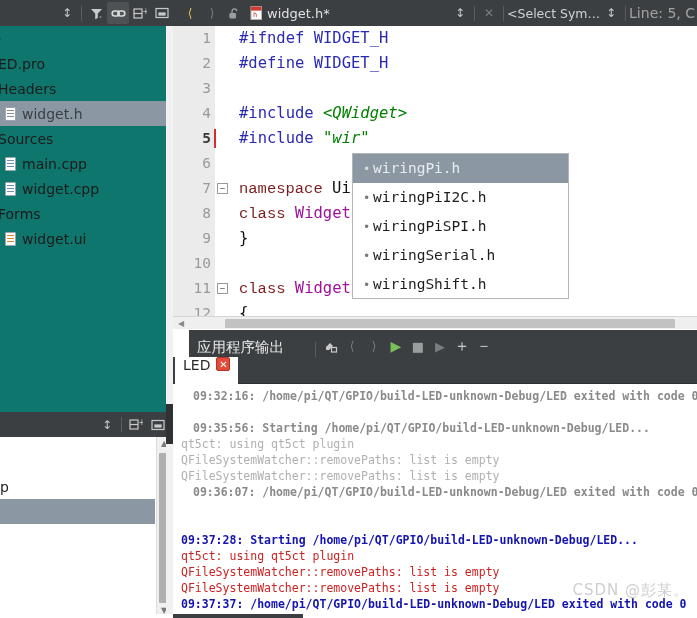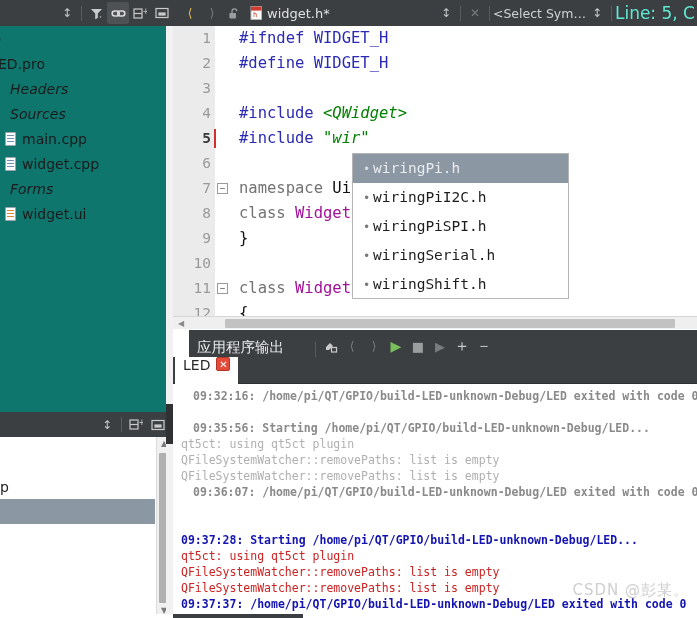--- a/index.html
+++ b/index.html
@@ -48,21 +48,21 @@
     width: 1px; height: 15px; background: #5a5d5f; margin: 0 3px; flex: none;
   }
   .tabtitle {
     color: #dfe1e2; font-size: 13px; 
     white-space: nowrap; overflow: hidden;
   }
   .tb-spacer { flex: 1; }
   .combo-txt {
     color: #cfd2d3; font-size: 12.5px; white-space: nowrap;
   }
-  .linelbl { color: #5eead4; font-size: 17px; white-space: nowrap; padding-right: 2px;}
+  .linelbl { color: #a3a3a3; font-size: 14px; white-space: nowrap; padding-right: 2px;}
 
   
   .sidebar {
     position: absolute; left: 0; top: 26px;
     width: 172px; height: 386px;
     background: #0f766e;
     border-right: 1px solid #c6c6c6;
     overflow: hidden;
     font-size: 14px; color: #1b1b1b;
   }
@@ -81,21 +81,21 @@
     position: relative; margin-left: 3px;
   }
   .page-ico::after{
     content:''; position:absolute; left:1px; top:2px;
     width:7px; height:1px; background:#6f8fb5;
     box-shadow: 0 3px 0 #6f8fb5, 0 6px 0 #6f8fb5;
   }
   .page-ico.ui::after{ background:#d98a2b; box-shadow: 0 3px 0 #d98a2b, 0 6px 0 #d98a2b; }
   .page-ico.h::after{ background:#8b8b8b; box-shadow: 0 3px 0 #8b8b8b, 0 6px 0 #8b8b8b; }
   .tree-lbl { overflow: hidden; }
-  .tree-row.grp { padding-left: 12px; font-style: italic; }
+  .tree-row.grp { padding-left: 0; }
 
   
   .lowleft-bar {
     position: absolute; left: 0; top: 412px;
     width: 172px; height: 25px;
     background: #3c3f41;
     display: flex; align-items: center; justify-content: flex-end;
     padding-right: 3px;
   }
   .lowleft-body {
@@ -157,21 +157,21 @@
   }
   .fold {
     position: absolute; left: 44px; top: 7px;
     width: 11px; height: 11px; border: 1px solid #9a9a9a;
     color: #555; font-size: 9px; line-height: 9px; text-align: center;
     background: #fff;
   }
   .ctext { position: absolute; left: 66px; }
   .k-prep { color: #2a2ab5; }
   .k-str  { color: #008000; font-style: italic; }
-  .k-kw   { color: #737373; }
+  .k-kw   { color: #7f1d1d; font-family: Liberation Mono, monospace; }
   .k-cls  { color: #a0109a; }
   .k-pln  { color: #111111; }
 
   .hscroll {
     position: absolute; left: 173px; top: 316px;
     width: 524px; height: 13px; background: #efefef;
     border-top: 1px solid #d6d6d6;
   }
   .hscroll .th {
     position: absolute; left: 52px; top: 2px; width: 450px; height: 9px;
@@ -348,20 +348,26 @@
   <div class="sidebar">
     <div class="tree-row" style="padding-left:0">
       <span class="tree-lbl" style="margin-left:-4px">)</span>
     </div>
     <div class="tree-row">
       <span class="tree-lbl" style="margin-left:-2px">ED.pro</span>
     </div>
     <div class="tree-row grp">
       <span class="tree-lbl" style="margin-left:-2px">Headers</span>
     </div>
+    <div class="tree-row sel">
+      <span class="fi">
+          <span class="page-ico h"></span>
+        </span>
+      <span class="tree-lbl">widget.h</span>
+    </div>
     <div class="tree-row grp">
       <span class="tree-lbl" style="margin-left:-2px">Sources</span>
     </div>
     <div class="tree-row">
       <span class="fi">
           <span class="page-ico"></span>
         </span>
       <span class="tree-lbl">main.cpp</span>
     </div>
     <div class="tree-row">

